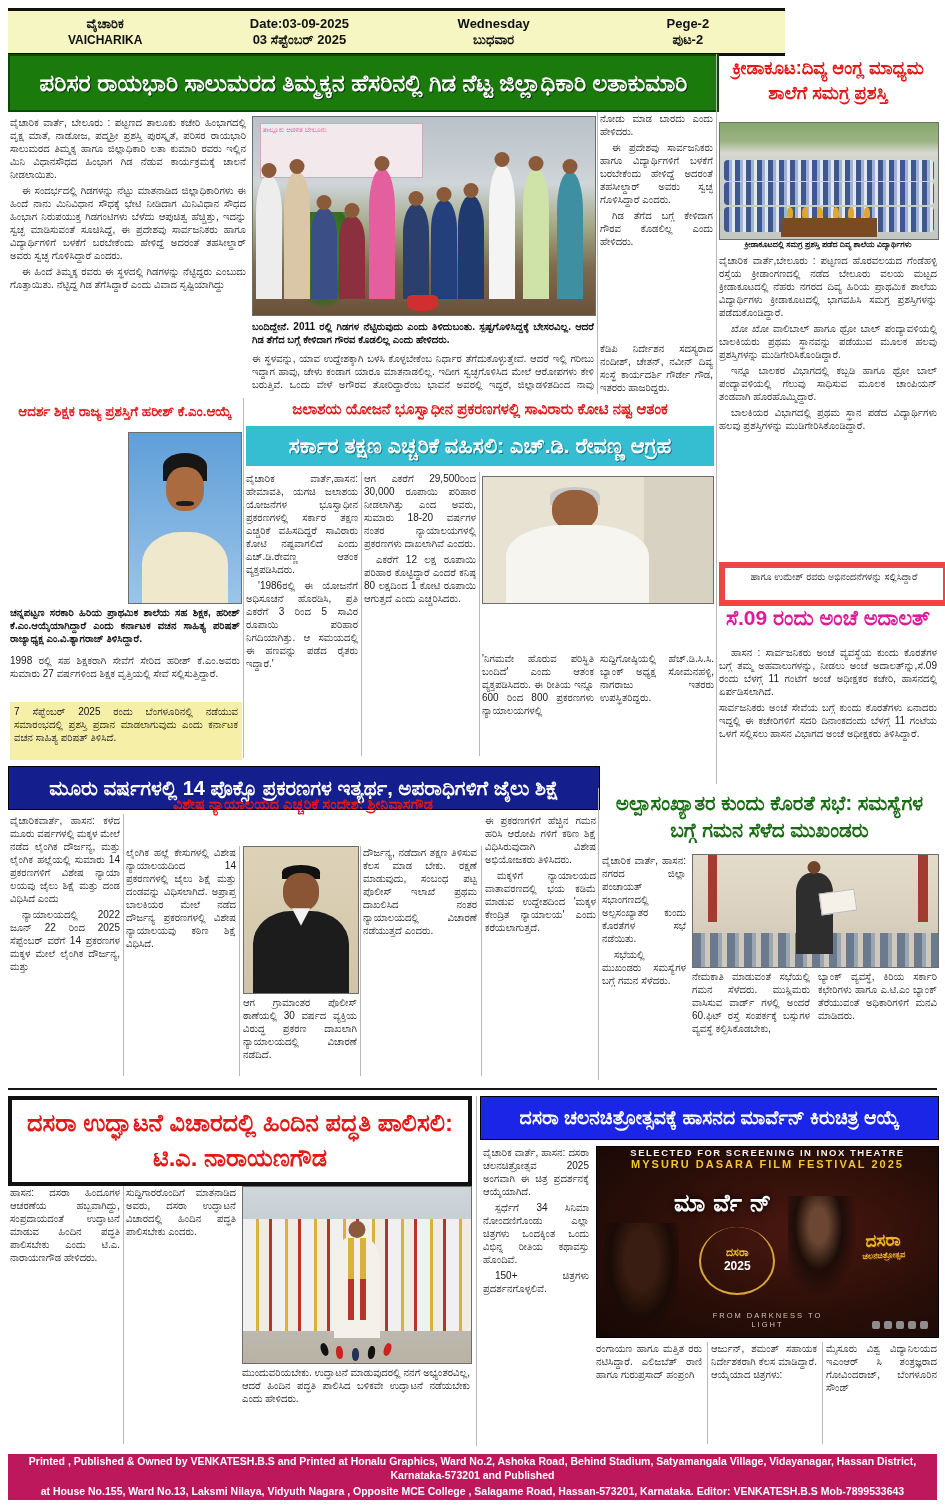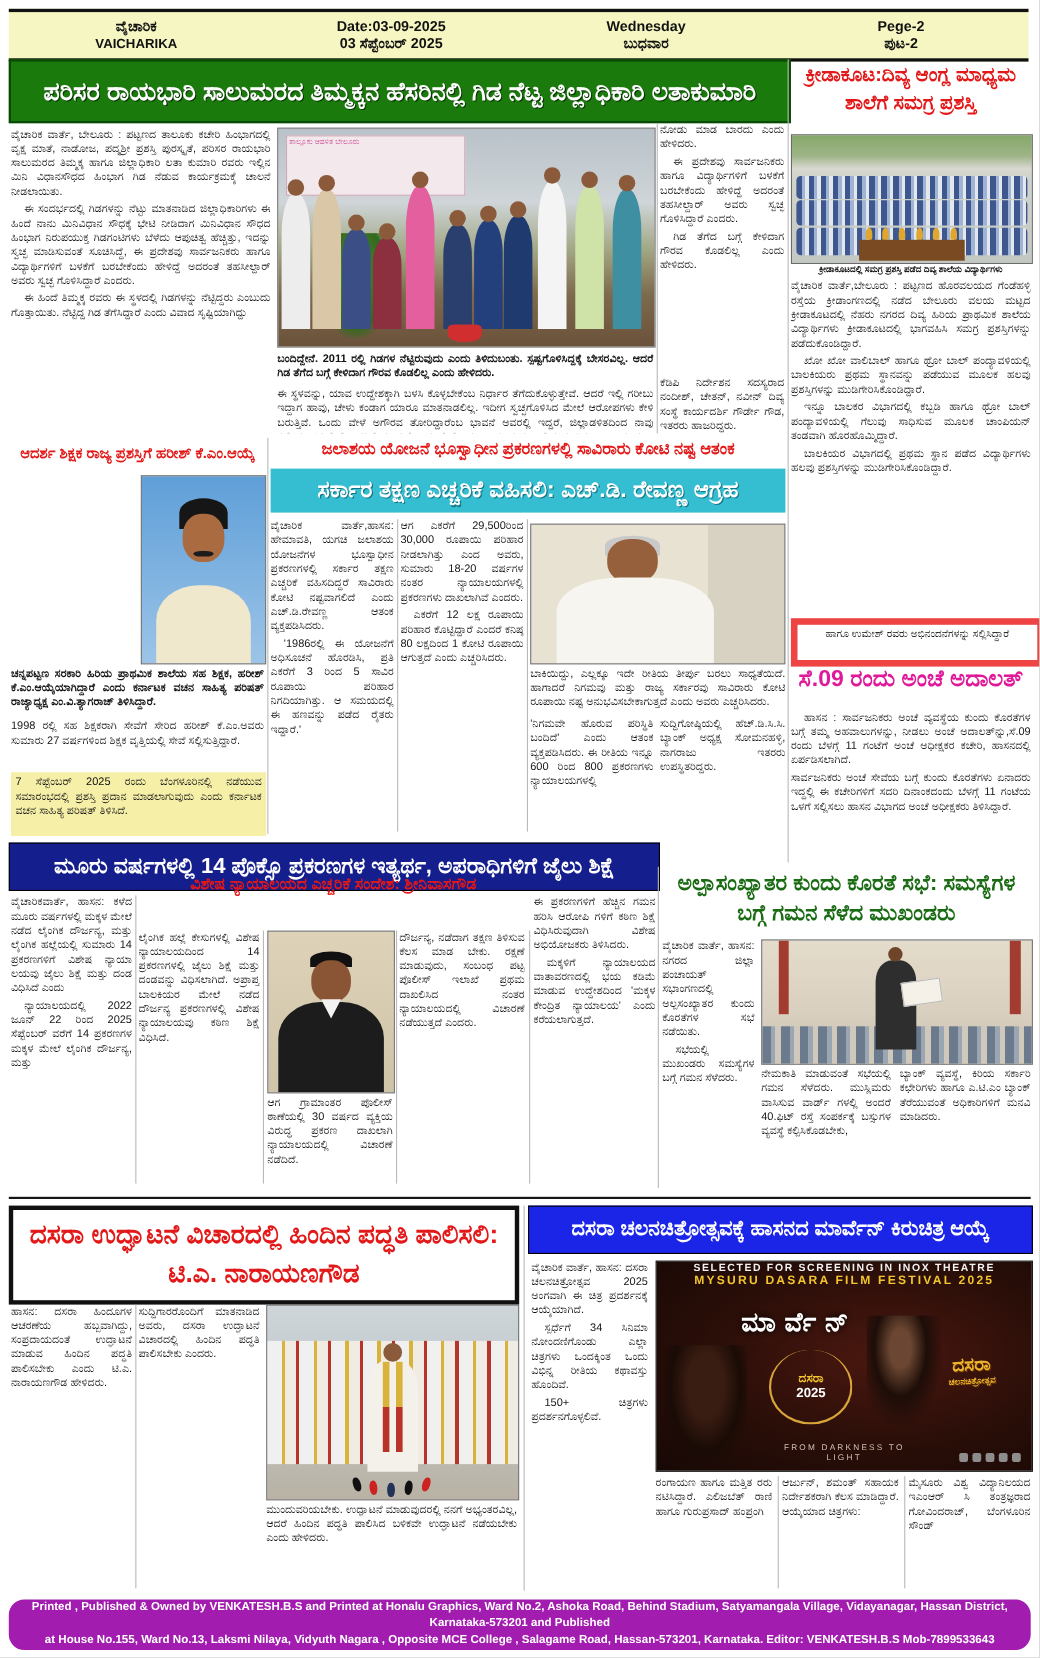--- a/index.html
+++ b/index.html
@@ -78,28 +78,28 @@
   .laurel .l2{color:#fff;font-size:12px;font-weight:bold;}
   .poster-logo{position:absolute;top:44%;right:3%;width:26%;text-align:center;transform:rotate(-3deg);}
   .poster-logo .g1{color:#f0b42a;font-size:17px;font-weight:bold;text-shadow:1px 1px 0 #5a2c08;}
   .poster-logo .g2{color:#f0b42a;font-size:8px;font-weight:bold;text-shadow:1px 1px 0 #5a2c08;}
   .poster-fig{position:absolute;top:26%;left:56%;width:20%;height:52%;background:radial-gradient(ellipse at 45% 30%,#6b4632 0 18%,#1d0d08 45%,transparent 75%);}
   .poster-fig2{position:absolute;top:40%;left:2%;width:22%;height:55%;background:radial-gradient(ellipse at 50% 35%,#3a1d12 0 30%,#1a0b06 60%,transparent 80%);}
   .poster-tag{position:absolute;bottom:4%;left:30%;width:40%;text-align:center;color:#cfc2b0;font-size:7.5px;letter-spacing:2px;}
   .poster-logos{position:absolute;bottom:4%;right:3%;display:flex;gap:4px;}
   .poster-logos span{display:block;width:8px;height:8px;background:#8d8d8d;border-radius:2px;}
   
-  .footer{background:#a21caf;color:#fff;display:flex;flex-direction:column;align-items:center;justify-content:center;gap:3px;font-size:10.5px;font-weight:bold;text-align:center;line-height:1.3;border-radius:14px;}
+  .footer{background:#be185d;color:#fff;display:flex;flex-direction:column;align-items:center;justify-content:center;gap:3px;font-size:10.5px;font-weight:bold;text-align:center;line-height:1.3;}
 </style>
 </head>
 <body>
 
 <div id="page">
 
-  <div class="abs masthead" style="left:8px;top:8px;width:927px;height:42px;">
+  <div class="abs masthead" style="left:8px;top:8px;width:777px;height:42px;">
     <div class="mast-cell">
       <div>ವೈಚಾರಿಕ</div>
       <div class="en">VAICHARIKA</div>
     </div>
     <div class="mast-cell">
       <div>Date:03-09-2025</div>
       <div>03 ಸೆಪ್ಟೆಂಬರ್ 2025</div>
     </div>
     <div class="mast-cell">
       <div>Wednesday</div>
@@ -213,21 +213,20 @@
     <p class="nofirst">ಆಗ ಎಕರೆಗೆ 29,500ರಿಂದ 30,000 ರೂಪಾಯಿ ಪರಿಹಾರ ನೀಡಲಾಗಿತ್ತು ಎಂದ ಅವರು, ಸುಮಾರು 18-20 ವರ್ಷಗಳ ನಂತರ ನ್ಯಾಯಾಲಯಗಳಲ್ಲಿ ಪ್ರಕರಣಗಳು ದಾಖಲಾಗಿವೆ ಎಂದರು.</p>
     <p>ಎಕರೆಗೆ 12 ಲಕ್ಷ ರೂಪಾಯಿ ಪರಿಹಾರ ಕೊಟ್ಟಿದ್ದಾರೆ ಎಂದರೆ ಕನಿಷ್ಠ 80 ಲಕ್ಷದಿಂದ 1 ಕೋಟಿ ರೂಪಾಯಿ ಆಗುತ್ತದೆ ಎಂದು ಎಚ್ಚರಿಸಿದರು.</p>
   </div>
   <div class="vline" style="left:479px;top:472px;height:284px;"></div>
 
   <div class="photo photo-revanna" style="left:482px;top:476px;width:230px;height:126px;">
     <div class="rev-hair"></div>
     <div class="rev-head"></div>
     <div class="rev-body"></div>
   </div>
-  <div class="abs caption" style="left:482px;top:606px;width:232px;height:44px;font-weight:normal;">ಬಾಕಿಯಿದ್ದು, ಎಲ್ಲಕ್ಕೂ ಇದೇ ರೀತಿಯ ತೀರ್ಪು ಬರಲು ಸಾಧ್ಯತೆಯಿದೆ. ಹಾಗಾದರೆ ನಿಗಮವು ಮತ್ತು ರಾಜ್ಯ ಸರ್ಕಾರವು ಸಾವಿರಾರು ಕೋಟಿ ರೂಪಾಯಿ ನಷ್ಟ ಅನುಭವಿಸಬೇಕಾಗುತ್ತದೆ ಎಂದು ಅವರು ಎಚ್ಚರಿಸಿದರು.</div>
   <div class="abs body-text" style="left:482px;top:652px;width:112px;height:104px;">
     <p class="nofirst">'ನಿಗಮವೇ ಹೊರುವ ಪರಿಸ್ಥಿತಿ ಬಂದಿದೆ' ಎಂದು ಆತಂಕ ವ್ಯಕ್ತಪಡಿಸಿದರು. ಈ ರೀತಿಯ ಇನ್ನೂ 600 ರಿಂದ 800 ಪ್ರಕರಣಗಳು ನ್ಯಾಯಾಲಯಗಳಲ್ಲಿ</p>
   </div>
   <div class="abs body-text" style="left:600px;top:652px;width:114px;height:104px;">
     <p class="nofirst">ಸುದ್ದಿಗೋಷ್ಠಿಯಲ್ಲಿ ಹೆಚ್.ಡಿ.ಸಿ.ಸಿ. ಬ್ಯಾಂಕ್ ಅಧ್ಯಕ್ಷ ಸೋಮನಹಳ್ಳಿ, ನಾಗರಾಜು ಇತರರು ಉಪಸ್ಥಿತರಿದ್ದರು.</p>
   </div>
 
   <div class="abs bar-navy" style="left:8px;top:766px;width:590px;height:42px;">ಮೂರು ವರ್ಷಗಳಲ್ಲಿ 14 ಪೊಕ್ಸೊ ಪ್ರಕರಣಗಳ ಇತ್ಯರ್ಥ, ಅಪರಾಧಿಗಳಿಗೆ ಜೈಲು ಶಿಕ್ಷೆ</div>
 
   <div class="abs body-text" style="left:10px;top:814px;width:110px;height:262px;">
@@ -274,21 +273,21 @@
 
   <div class="photo photo-minority" style="left:692px;top:854px;width:245px;height:112px;">
     <div class="min-curtain" style="left:6%;"></div>
     <div class="min-curtain" style="right:4%;"></div>
     <div class="min-crowd"></div>
     <div class="min-figure"></div>
     <div class="min-paper"></div>
   </div>
 
   <div class="abs body-text" style="left:692px;top:970px;width:118px;height:108px;">
-    <p class="nofirst">ನೇಮಕಾತಿ ಮಾಡುವಂತೆ ಸಭೆಯಲ್ಲಿ ಗಮನ ಸೆಳೆದರು. ಮುಸ್ಲಿಮರು ವಾಸಿಸುವ ವಾರ್ಡ್ ಗಳಲ್ಲಿ ಅಂದರೆ 40.ಫಿಟ್ ರಸ್ತೆ ಸಂಪರ್ಕಕ್ಕೆ ಬಸ್ಸುಗಳ ವ್ಯವಸ್ಥೆ ಕಲ್ಪಿಸಿಕೊಡಬೇಕು,</p>
+    <p class="nofirst">ನೇಮಕಾತಿ ಮಾಡುವಂತೆ ಸಭೆಯಲ್ಲಿ ಗಮನ ಸೆಳೆದರು. ಮುಸ್ಲಿಮರು ವಾಸಿಸುವ ವಾರ್ಡ್ ಗಳಲ್ಲಿ ಅಂದರೆ 60.ಫಿಟ್ ರಸ್ತೆ ಸಂಪರ್ಕಕ್ಕೆ ಬಸ್ಸುಗಳ ವ್ಯವಸ್ಥೆ ಕಲ್ಪಿಸಿಕೊಡಬೇಕು,</p>
   </div>
   <div class="abs body-text" style="left:818px;top:970px;width:119px;height:108px;">
     <p class="nofirst">ಬ್ಯಾಂಕ್ ವ್ಯವಸ್ಥೆ, ಕಿರಿಯ ಸರ್ಕಾರಿ ಕಛೇರಿಗಳು ಹಾಗೂ ಎ.ಟಿ.ಎಂ ಬ್ಯಾಂಕ್ ತೆರೆಯುವಂತೆ ಅಧಿಕಾರಿಗಳಿಗೆ ಮನವಿ ಮಾಡಿದರು.</p>
   </div>
 
   <div class="hline" style="left:8px;top:1088px;width:929px;"></div>
 
   <div class="abs box-dasara" style="left:8px;top:1096px;width:456px;height:82px;">ದಸರಾ ಉದ್ಘಾಟನೆ ವಿಚಾರದಲ್ಲಿ ಹಿಂದಿನ ಪದ್ಧತಿ ಪಾಲಿಸಲಿ: ಟಿ.ಎ. ನಾರಾಯಣಗೌಡ</div>
 
   <div class="abs body-text" style="left:10px;top:1186px;width:110px;height:258px;">

